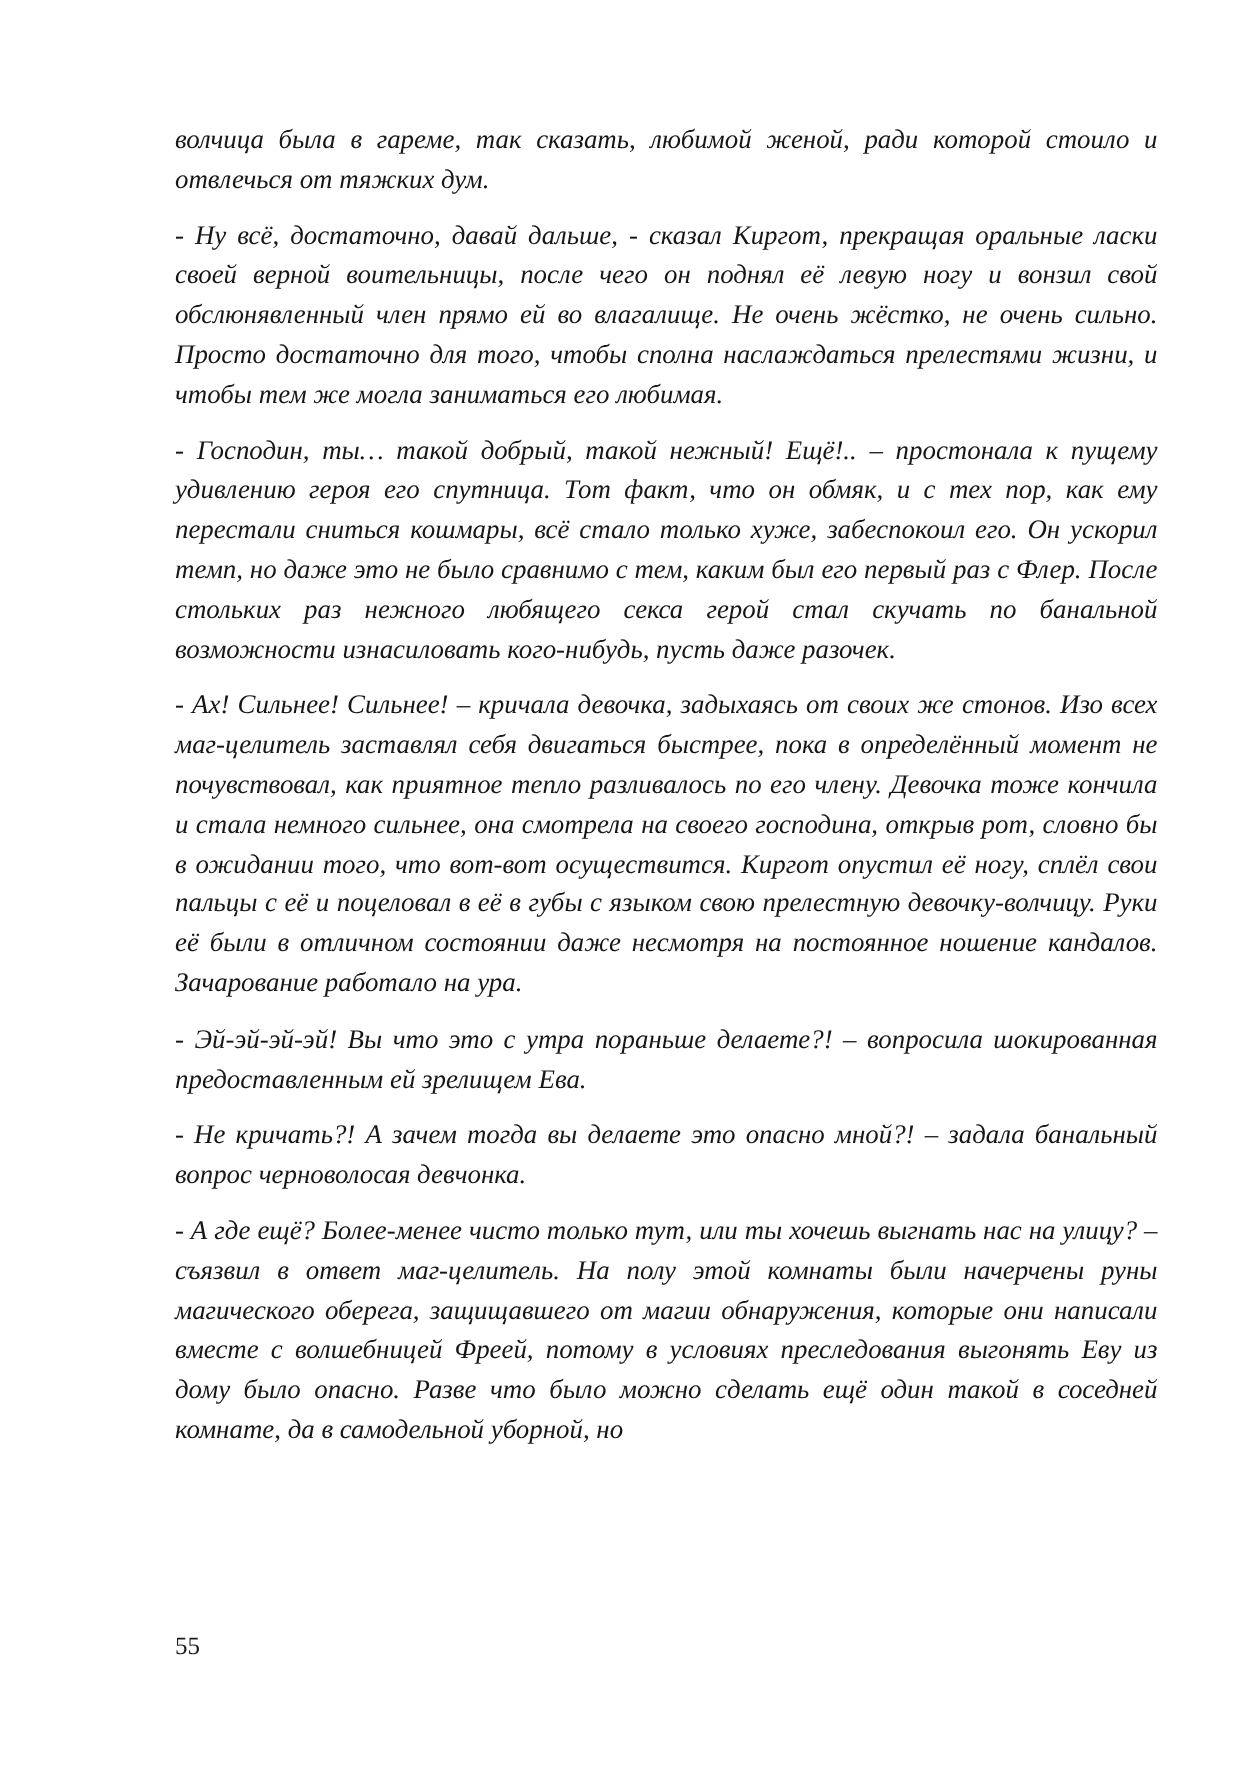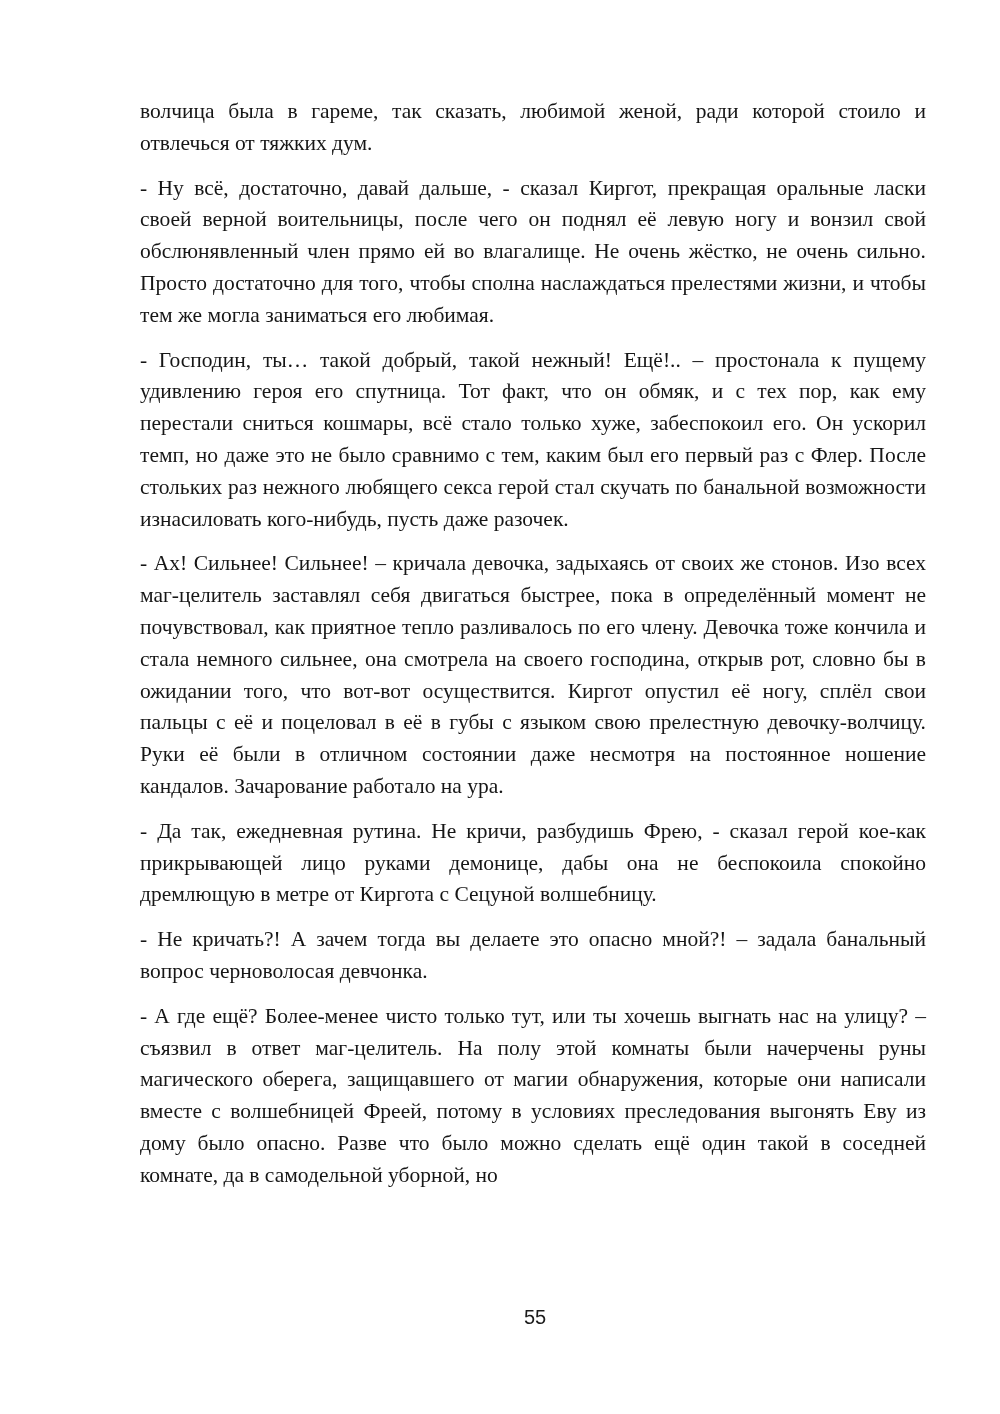--- a/index.html
+++ b/index.html
@@ -22,39 +22,40 @@
     width: 790px;
     color: #161616;
     font-size: 21.5px;
     line-height: 31.8px;
     text-align: justify;
     text-justify: inter-word;
   }
   .text-block p {
     margin: 0 4px 13px 0;
     padding: 0;
+    font-style: italic;
   }
   .page-number {
     position: absolute;
     left: 140px;
     top: 1306px;
     width: 790px;
-    text-align: center;
-    font-family: Liberation Sans, sans-serif;
+    text-align: left;
+    font-family: Liberation Serif, serif;
     font-size: 20px;
     color: #1c1c1c;
   }
 </style>
 </head>
 <body>
 
 <div class="page">
   <div class="text-block">
     <p>волчица была в гареме, так сказать, любимой женой, ради которой стоило и отвлечься от тяжких дум.</p>
     <p>- Ну всё, достаточно, давай дальше, - сказал Киргот, прекращая оральные ласки своей верной воительницы, после чего он поднял её левую ногу и вонзил свой обслюнявленный член прямо ей во влагалище. Не очень жёстко, не очень сильно. Просто достаточно для того, чтобы сполна наслаждаться прелестями жизни, и чтобы тем же могла заниматься его любимая.</p>
     <p>- Господин, ты… такой добрый, такой нежный! Ещё!.. – простонала к пущему удивлению героя его спутница. Тот факт, что он обмяк, и с тех пор, как ему перестали сниться кошмары, всё стало только хуже, забеспокоил его. Он ускорил темп, но даже это не было сравнимо с тем, каким был его первый раз с Флер. После стольких раз нежного любящего секса герой стал скучать по банальной возможности изнасиловать кого-нибудь, пусть даже разочек.</p>
     <p>- Ах! Сильнее! Сильнее! – кричала девочка, задыхаясь от своих же стонов. Изо всех маг-целитель заставлял себя двигаться быстрее, пока в определённый момент не почувствовал, как приятное тепло разливалось по его члену. Девочка тоже кончила и стала немного сильнее, она смотрела на своего господина, открыв рот, словно бы в ожидании того, что вот-вот осуществится. Киргот опустил её ногу, сплёл свои пальцы с её и поцеловал в её в губы с языком свою прелестную девочку-волчицу. Руки её были в отличном состоянии даже несмотря на постоянное ношение кандалов. Зачарование работало на ура.</p>
-    <p>- Да так, ежедневная рутина. Не кричи, разбудишь Фрею, - сказал герой кое-как прикрывающей лицо руками демонице, дабы она не беспокоила спокойно дремлющую в метре от Киргота с Сецуной волшебницу.</p>
+    <p>- Эй-эй-эй-эй! Вы что это с утра пораньше делаете?! – вопросила шокированная предоставленным ей зрелищем Ева.</p>
     <p>- Не кричать?! А зачем тогда вы делаете это опасно мной?! – задала банальный вопрос черноволосая девчонка.</p>
     <p>- А где ещё? Более-менее чисто только тут, или ты хочешь выгнать нас на улицу? – съязвил в ответ маг-целитель. На полу этой комнаты были начерчены руны магического оберега, защищавшего от магии обнаружения, которые они написали вместе с волшебницей Фреей, потому в условиях преследования выгонять Еву из дому было опасно. Разве что было можно сделать ещё один такой в соседней комнате, да в самодельной уборной, но</p>
   </div>
   <div class="page-number">55</div>
 </div>
 
 </body></html>

